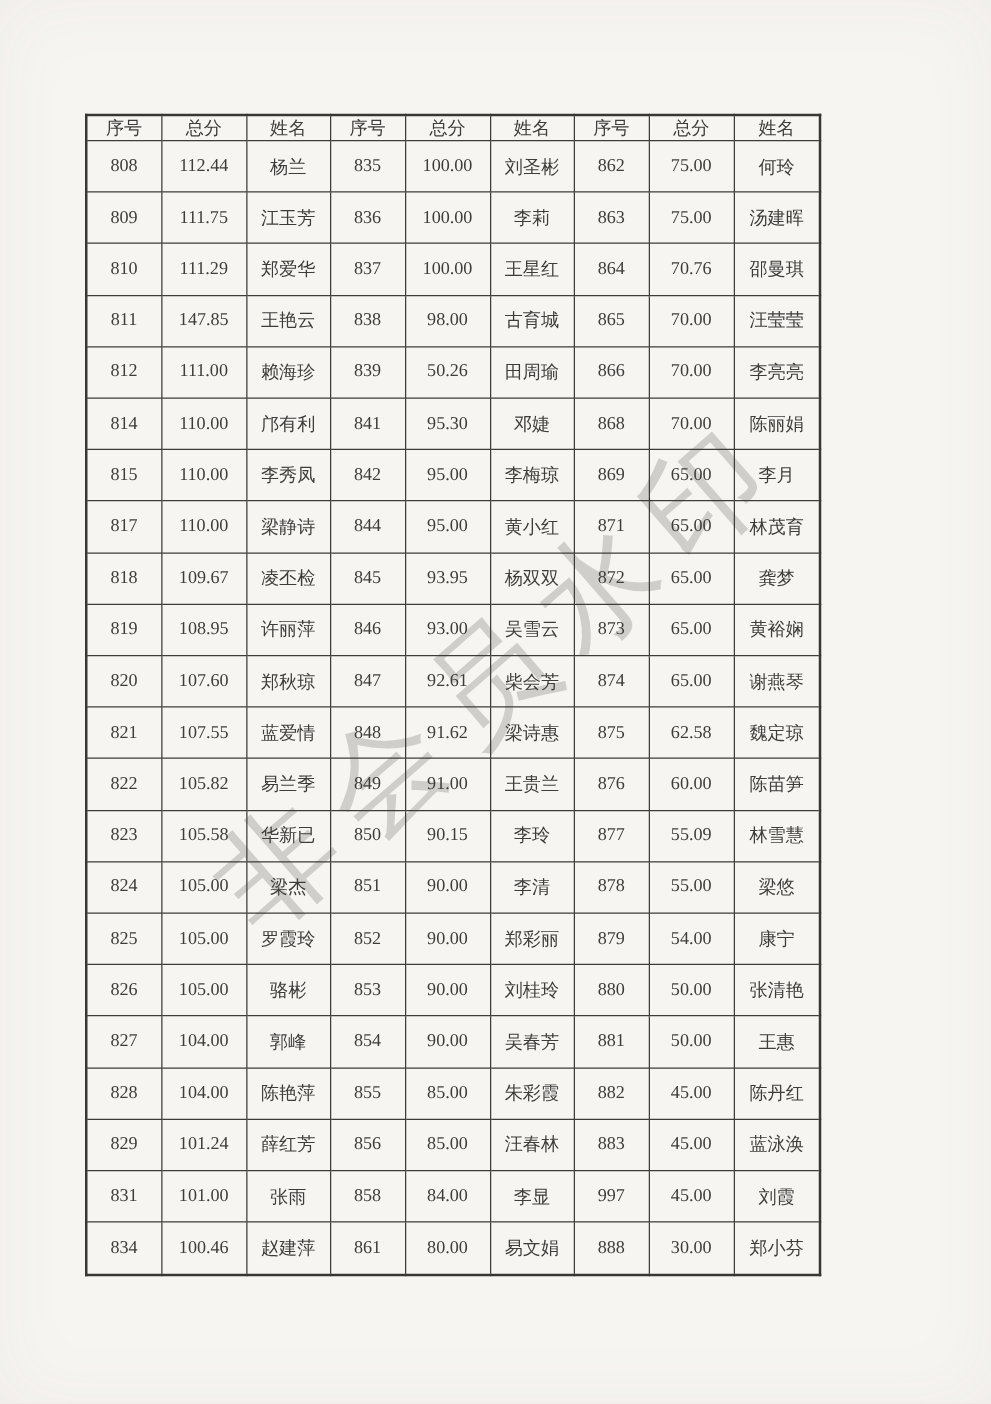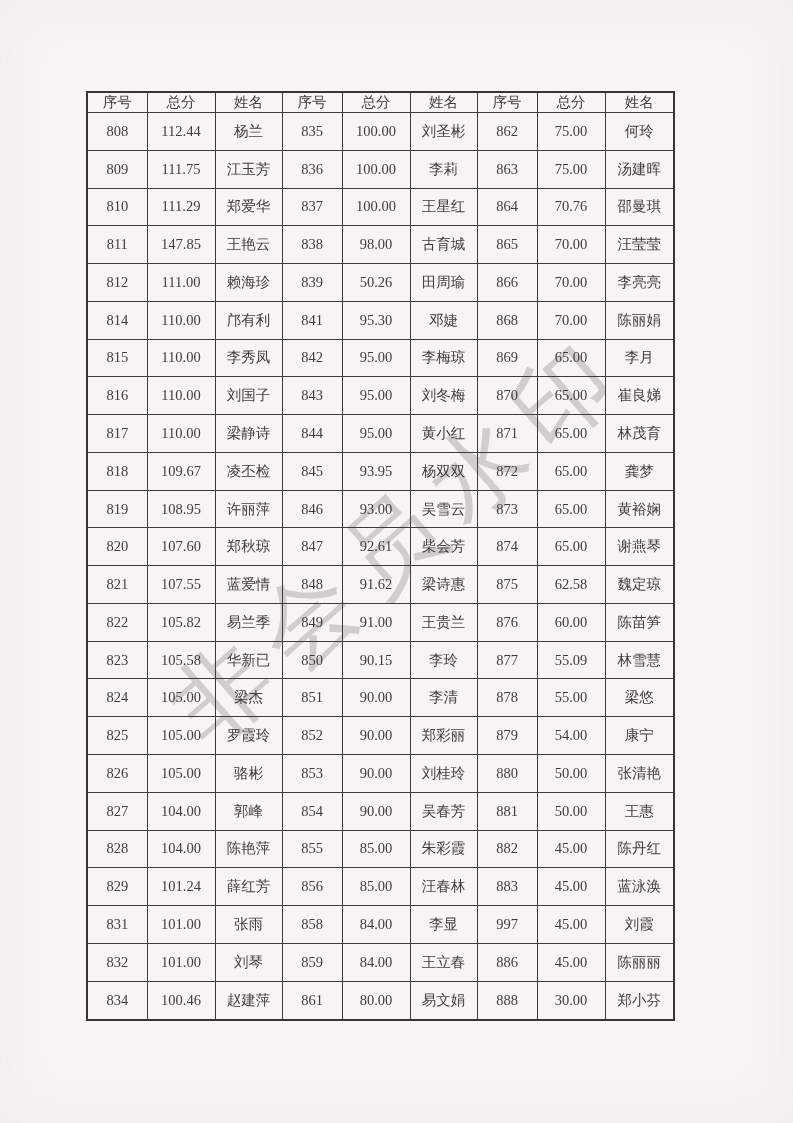--- a/index.html
+++ b/index.html
@@ -53,21 +53,20 @@
     vertical-align: middle;
     font-size: 14.5px;
     color: #3e3d3b;
     padding: 0;
     font-weight: normal;
     overflow: hidden;
     white-space: nowrap;
   }
   table.score-table {
     border: 2px solid #383735;
-    margin-left: 18px;
   }
   col.c-index  { width: 60px; }
   col.c-score  { width: 68px; }
   col.c-name   { width: 67px; }
   col.c-name3  { width: 69px; }
 </style>
 </head>
 <body>
 
 <div class="page">
@@ -171,31 +170,20 @@
           <td>110.00</td>
           <td>李秀凤</td>
           <td>842</td>
           <td>95.00</td>
           <td>李梅琼</td>
           <td>869</td>
           <td>65.00</td>
           <td>李月</td>
         </tr>
         <tr>
-          <td>816</td>
-          <td>110.00</td>
-          <td>刘国子</td>
-          <td>843</td>
-          <td>95.00</td>
-          <td>刘冬梅</td>
-          <td>870</td>
-          <td>65.00</td>
-          <td>崔良娣</td>
-        </tr>
-        <tr>
           <td>817</td>
           <td>110.00</td>
           <td>梁静诗</td>
           <td>844</td>
           <td>95.00</td>
           <td>黄小红</td>
           <td>871</td>
           <td>65.00</td>
           <td>林茂育</td>
         </tr>
@@ -336,31 +324,20 @@
           <td>101.00</td>
           <td>张雨</td>
           <td>858</td>
           <td>84.00</td>
           <td>李显</td>
           <td>997</td>
           <td>45.00</td>
           <td>刘霞</td>
         </tr>
         <tr>
-          <td>832</td>
-          <td>101.00</td>
-          <td>刘琴</td>
-          <td>859</td>
-          <td>84.00</td>
-          <td>王立春</td>
-          <td>886</td>
-          <td>45.00</td>
-          <td>陈丽丽</td>
-        </tr>
-        <tr>
           <td>834</td>
           <td>100.46</td>
           <td>赵建萍</td>
           <td>861</td>
           <td>80.00</td>
           <td>易文娟</td>
           <td>888</td>
           <td>30.00</td>
           <td>郑小芬</td>
         </tr>

